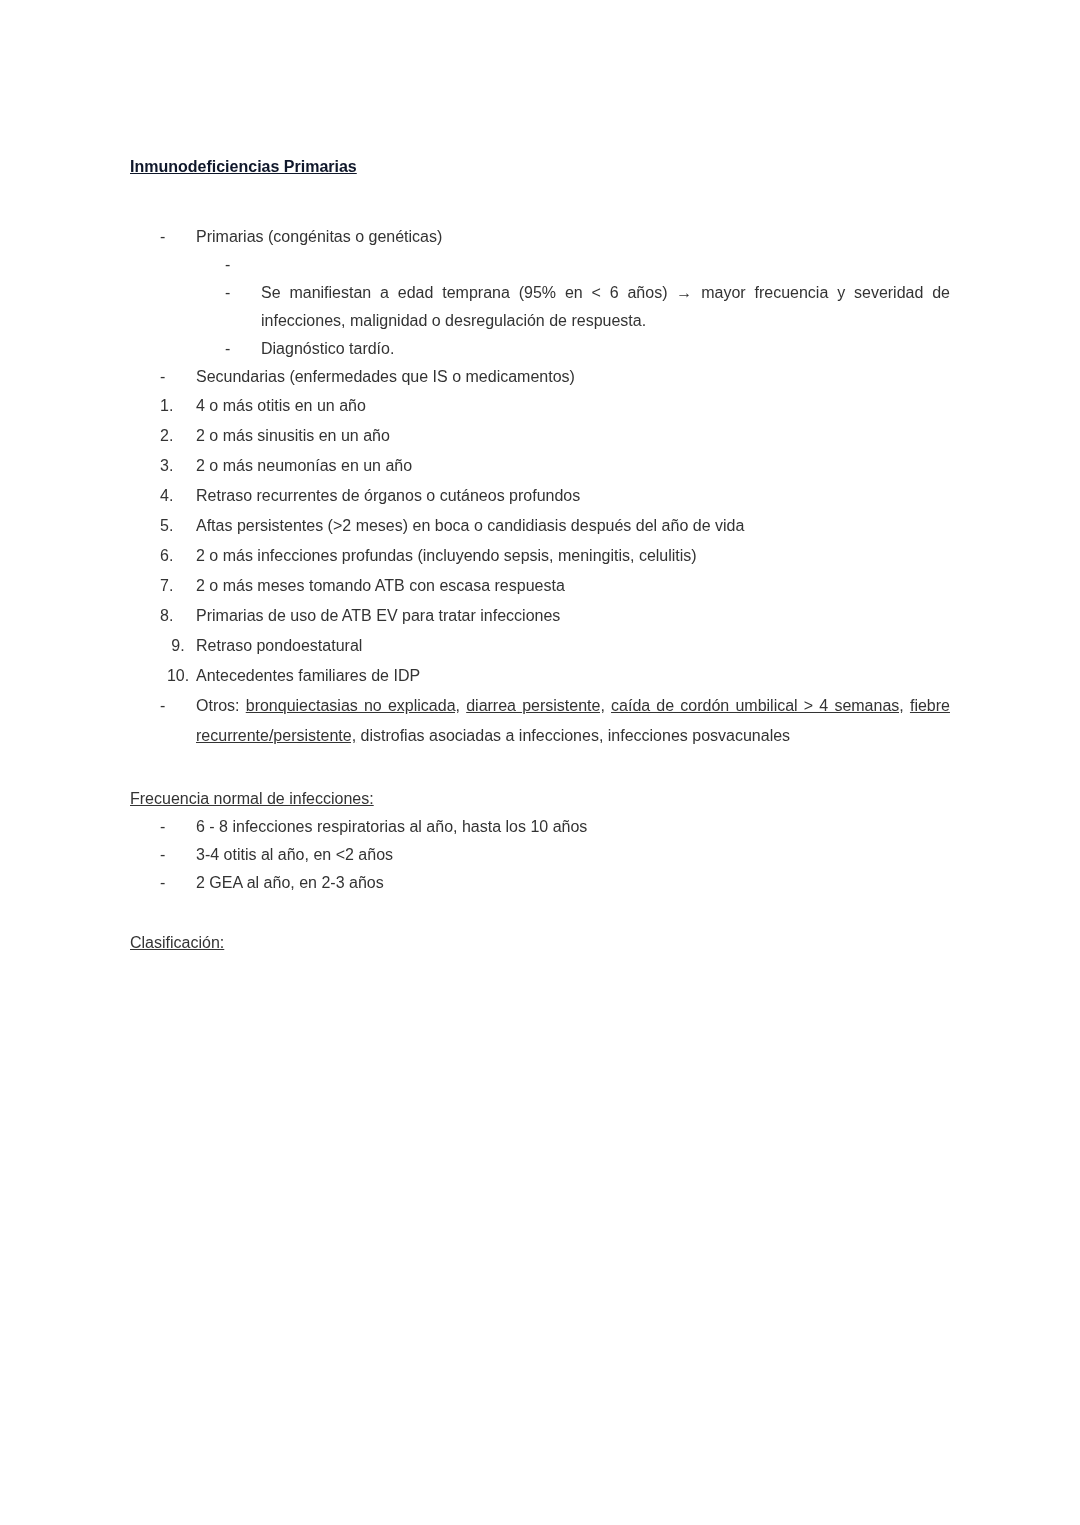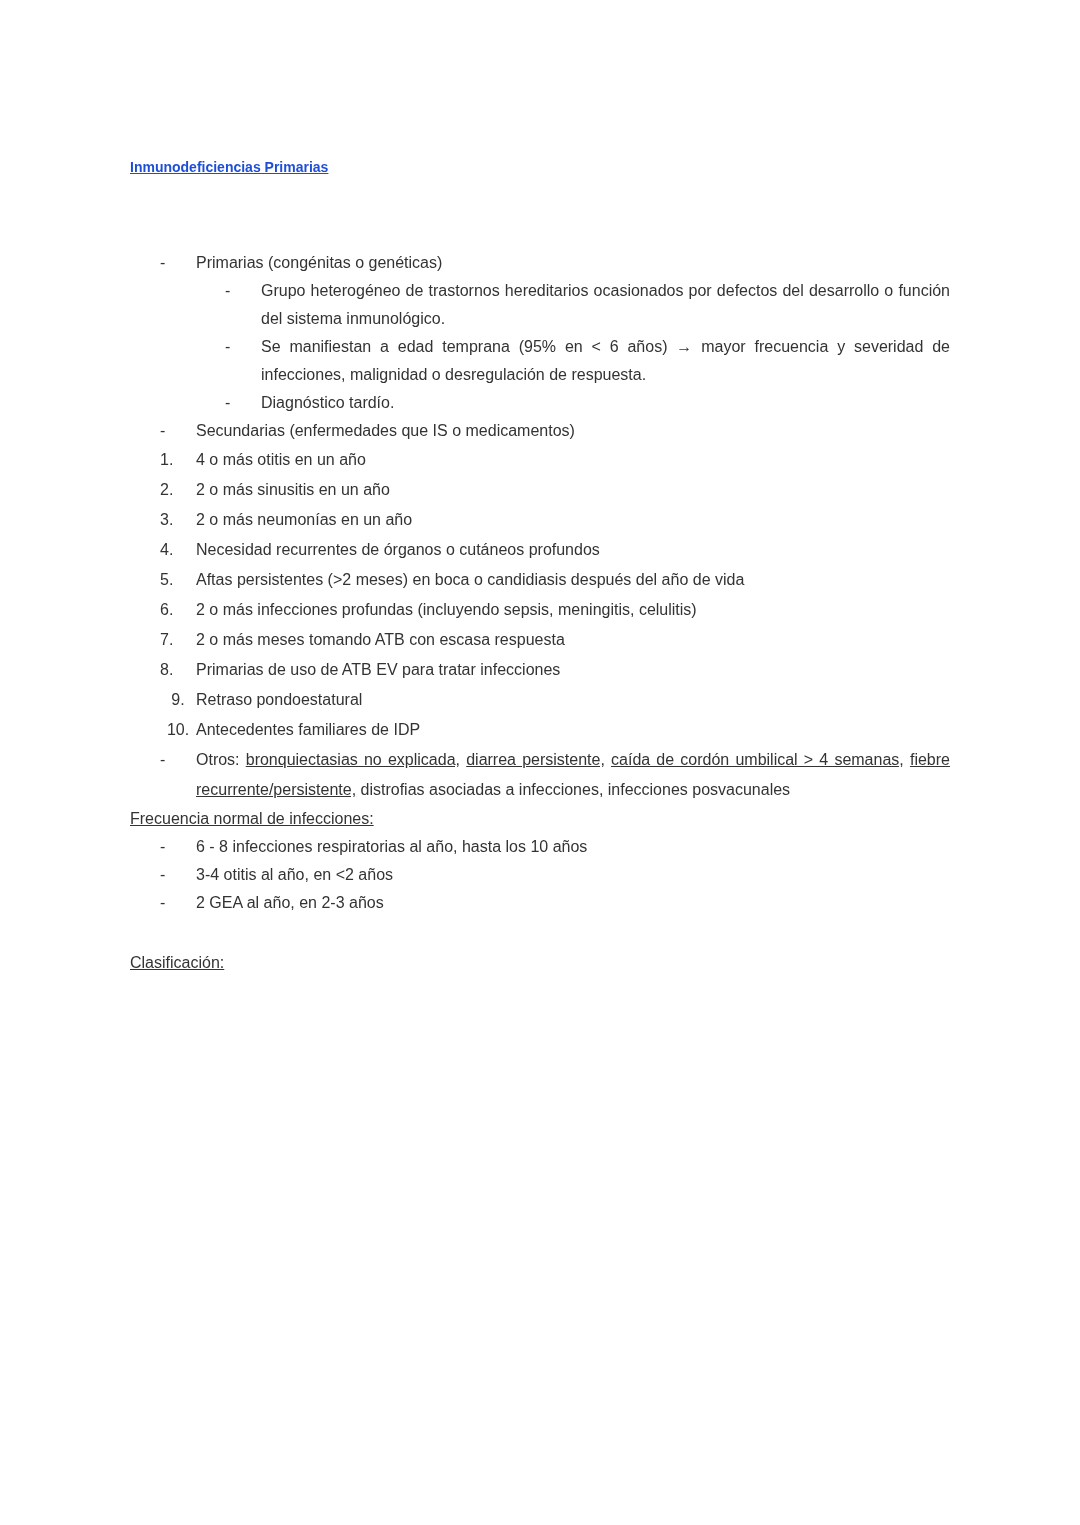--- a/index.html
+++ b/index.html
@@ -10,55 +10,54 @@
     font-family: "Liberation Sans", sans-serif;
     color: #333333;
     overflow: hidden;
   }
   .page {
     padding: 155px 130px 40px 130px;
     font-size: 16px;
     line-height: 28px;
   }
   .title {
-    font-size: 14px;
+    font-size: 16px;
     line-height: 24px;
     font-weight: 700;
-    color: #1d4ed8;
+    color: #0f172a;
     text-decoration: underline;
-    margin: 0 0 70px 0;
+    margin: 0 0 44px 0;
   }
   .heading { margin: 0; }
   .u { text-decoration: underline; }
   .b { font-weight: 400; text-align: center; }
   .li { display: flex; align-items: flex-start; }
   .li .marker { flex: 0 0 auto; min-width: 36px; }
   .level-1 { padding-left: 30px; }
   .level-2 { padding-left: 95px; }
   .alert-list .li { line-height: 30px; }
   .content { flex: 1 1 auto; }
   .justify .content { text-align: justify; }
-  .gap-lg { }
+  .gap-lg { margin-top: 34px; }
   .gap-md { margin-top: 32px; }
 </style>
 </head>
 <body>
 
 <div class="page">
 
   <h1 class="title">Inmunodeficiencias Primarias</h1>
 
   <div class="list">
       <div class="li level-1">
         <span class="marker">-</span>
         <div class="content"><span>Primarias (congénitas o genéticas)</span></div>
       </div>
       <div class="li level-2 justify">
         <span class="marker">-</span>
-        <div class="content"><span>Grupo heterogéneo de trastornos hereditarios ocasionados por defectos del desarrollo o función del sistema inmunológico.</span></div>
       </div>
       <div class="li level-2 justify">
         <span class="marker">-</span>
         <div class="content"><span>Se manifiestan a edad temprana (95% en &lt; 6 años) → mayor frecuencia y severidad de infecciones, malignidad o desregulación de respuesta.</span></div>
       </div>
       <div class="li level-2">
         <span class="marker">-</span>
         <div class="content"><span>Diagnóstico tardío.</span></div>
       </div>
       <div class="li level-1">
@@ -76,21 +75,21 @@
       <div class="li level-1">
         <span class="marker">2.</span>
         <div class="content"><span class="b">2 o más sinusitis</span><span> en un año</span></div>
       </div>
       <div class="li level-1">
         <span class="marker">3.</span>
         <div class="content"><span class="b">2 o más neumonías</span><span> en un año</span></div>
       </div>
       <div class="li level-1">
         <span class="marker">4.</span>
-        <div class="content"><span class="b">Necesidad recurrentes</span><span> de órganos o cutáneos profundos</span></div>
+        <div class="content"><span class="b">Retraso recurrentes</span><span> de órganos o cutáneos profundos</span></div>
       </div>
       <div class="li level-1">
         <span class="marker">5.</span>
         <div class="content"><span class="b">Aftas persistentes (&gt;2 meses)</span><span> en boca o </span><span class="b">candidiasis</span><span> después del año de vida</span></div>
       </div>
       <div class="li level-1">
         <span class="marker">6.</span>
         <div class="content"><span>2 o más </span><span class="b">infecciones profundas</span><span> (incluyendo sepsis, meningitis, celulitis)</span></div>
       </div>
       <div class="li level-1">

